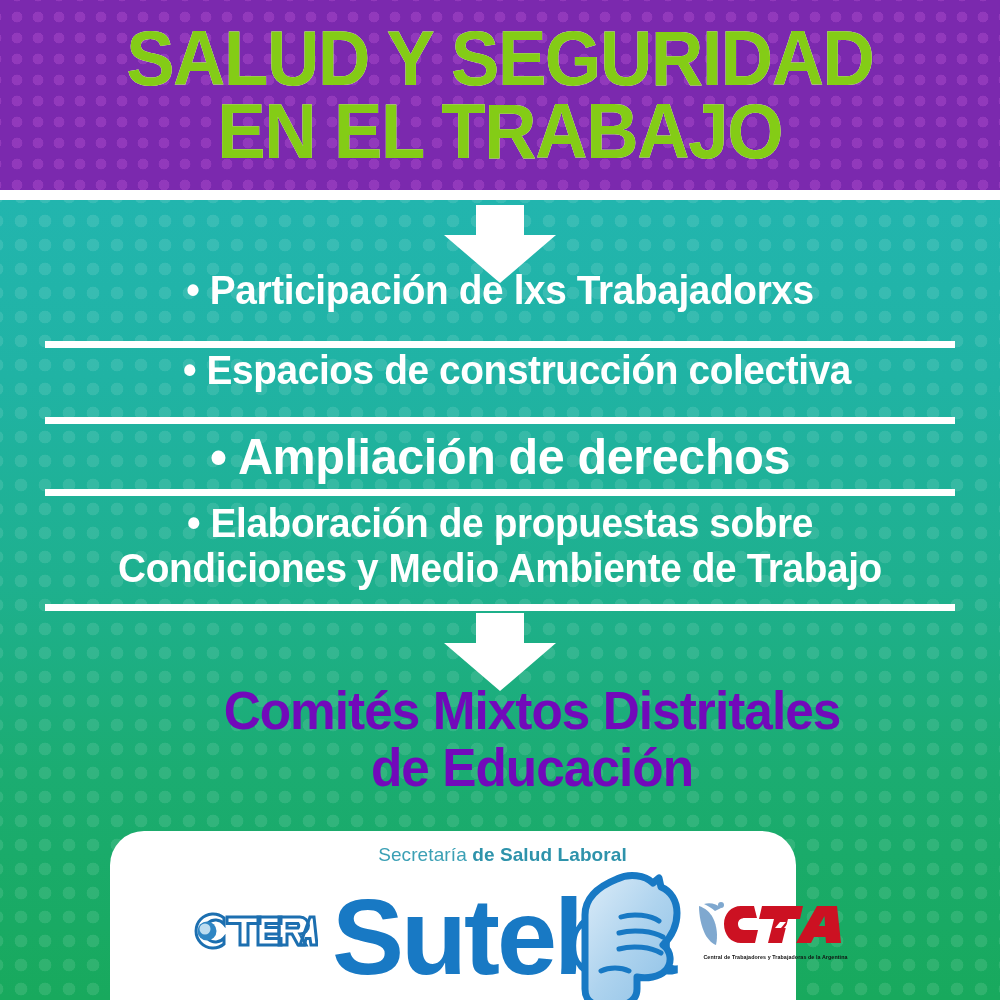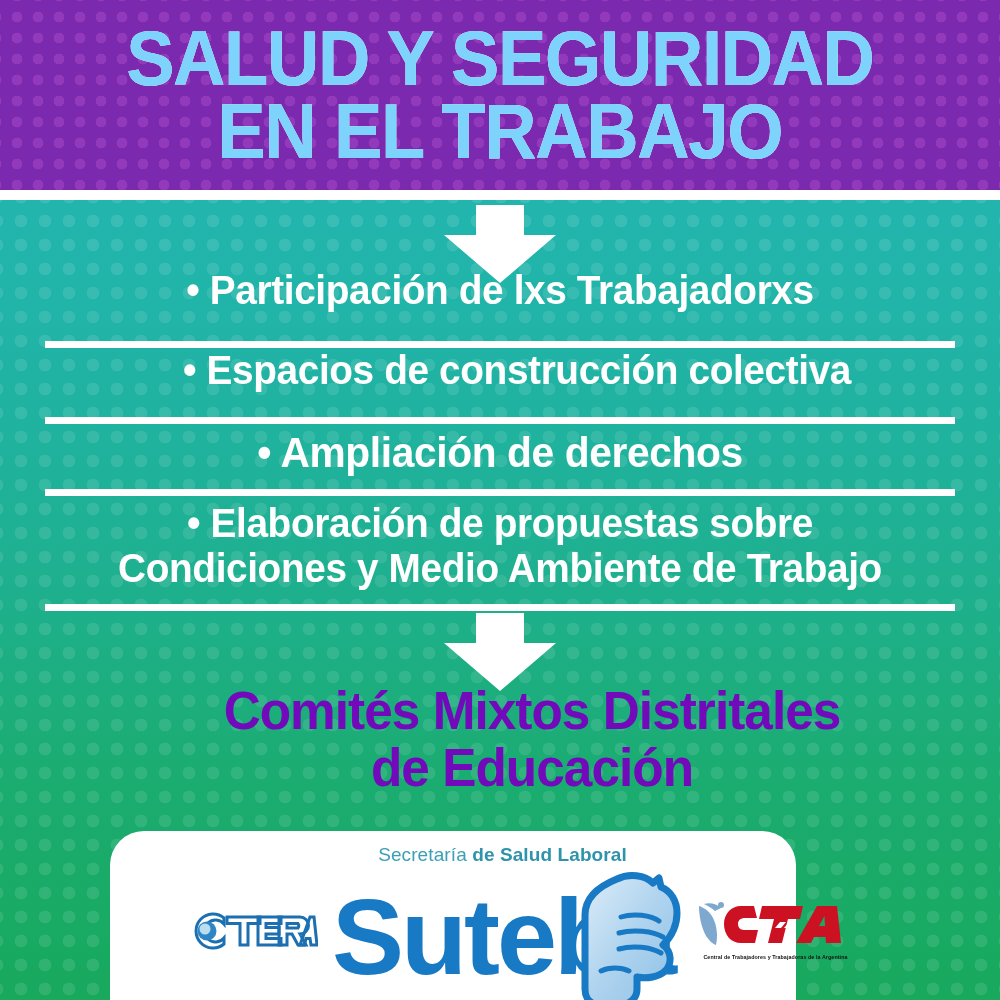--- a/index.html
+++ b/index.html
@@ -41,21 +41,21 @@
   .header-title {
     position: absolute;
     left: 0;
     top: 0;
     width: 1000px;
     height: 190px;
     display: flex;
     flex-direction: column;
     align-items: center;
     justify-content: center;
-    color: #7dd3fc;
+    color: #84cc16;
     text-align: center;
     line-height: 0.93;
     letter-spacing: -1.5px;
   }
   .header-title .line {
     font-size: 78px;
     font-weight: bold;
     font-stretch: condensed;
     transform: scaleX(0.93);
     white-space: nowrap;
@@ -119,21 +119,21 @@
     font-stretch: condensed;
     letter-spacing: -0.4px;
     line-height: 1.12;
     padding: 0 28px;
     box-sizing: border-box;
   }
   .bullet-row .b-line { white-space: nowrap; transform: scaleX(0.97); }
 
   .row1 { position: absolute; top: 0px;   left: 0; }
   .row2 { position: absolute; top: 80px;  left: 17px; }
-  .row3 { position: absolute; top: 161px; left: 0; font-size: 42px; }
+  .row3 { position: absolute; top: 161px; left: 0; font-size: 50px; }
   .row4 { position: absolute; top: 233px; left: 0; text-align: center; }
 
   
   .highlight {
     position: absolute;
     left: 0;
     top: 682px;
     width: 1000px;
     text-align: center;
     color: #7209ba;

